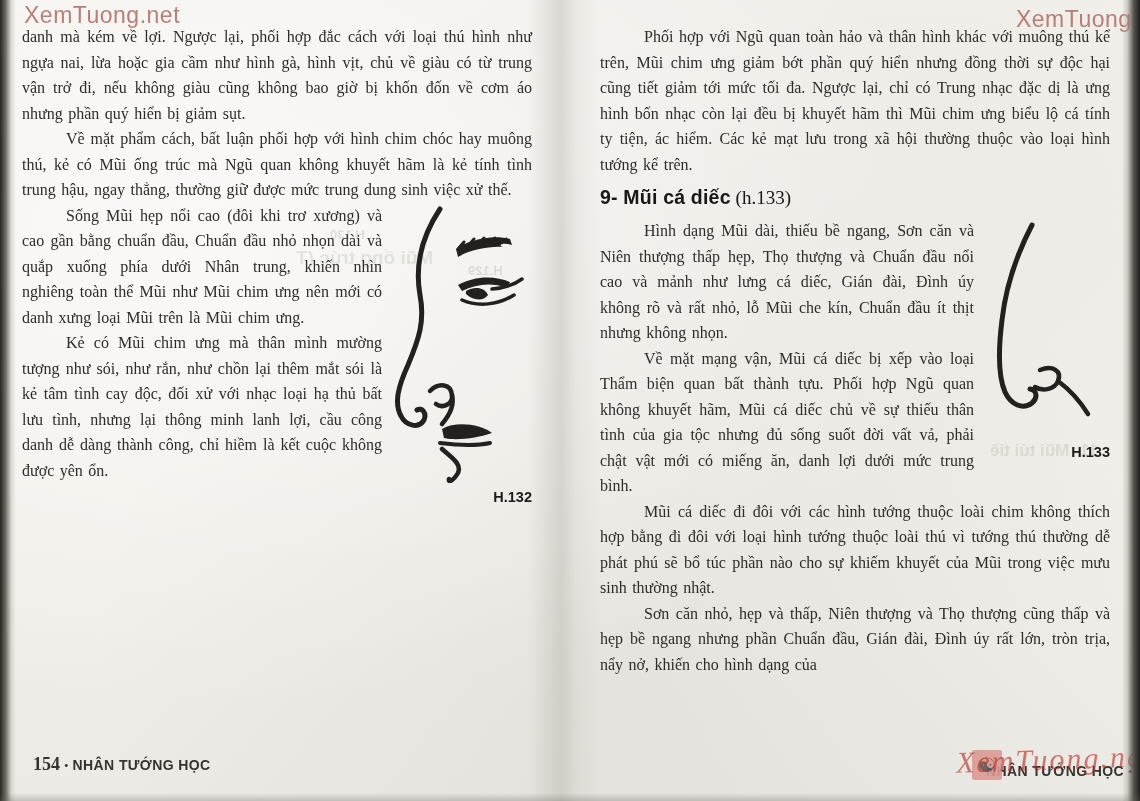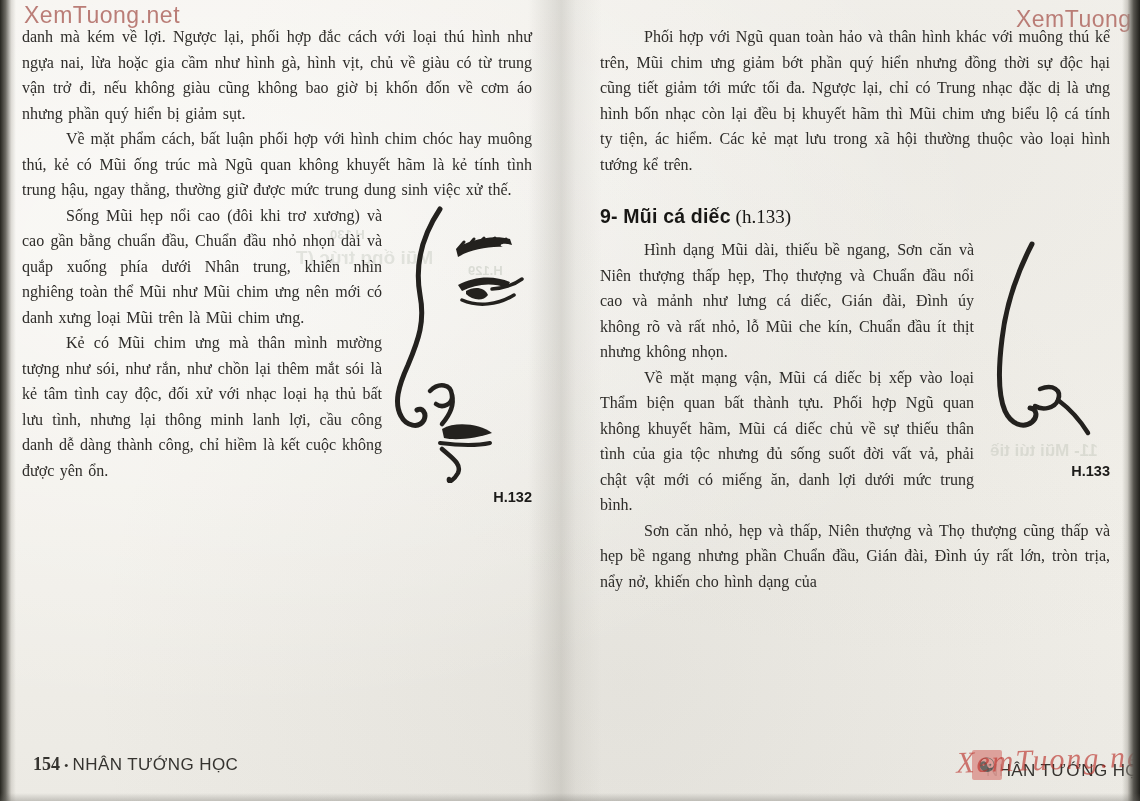--- a/index.html
+++ b/index.html
@@ -25,36 +25,36 @@
   #page-154{left:22px;}
   #page-155{left:600px;}
 
   .wm-top{position:absolute;font-family:"Liberation Sans",sans-serif;font-size:23px;
     color:rgba(182,118,112,0.95);letter-spacing:.5px;white-space:nowrap;}
   #wm-left{top:-22px;left:2px;}
   #wm-right{top:-18px;right:-62px;}
 
   .para{font-size:16px;line-height:25.5px;color:#2e2c29;text-align:justify;word-spacing:1.5px;margin:0;}
   .indent{text-indent:44px;}
-  .sec-h{margin:26px 0 7px 0;font-size:19.5px;line-height:26px;color:#181715;}
+  .sec-h{margin:7px 0 7px 0;font-size:19.5px;line-height:26px;color:#181715;}
   .hb{font-family:"Liberation Sans",sans-serif;font-weight:700;letter-spacing:.2px;}
   .href{font-family:"Liberation Serif",serif;font-weight:400;font-size:19px;}
   .ital{}
 
   .fig-right{float:right;text-align:right;}
   #fig-132{width:140px;height:302px;margin:2px 0 4px 10px;}
   #fig-133{width:126px;height:242px;margin:2px 0 4px 10px;}
   .fig-label{font-family:"Liberation Sans",sans-serif;font-weight:700;font-size:14.5px;color:#1c1b19;margin-top:2px;}
   .sketch{stroke:#23211e;fill:none;stroke-linecap:round;stroke-linejoin:round;}
 
   .footer{position:absolute;top:754px;white-space:nowrap;color:#35332f;}
   #footer-154{left:33px;}
   #footer-155{left:986px;}
   .pgnum{font-family:"Liberation Serif",serif;font-weight:700;font-size:18px;}
-  .ftitle{font-family:"Liberation Sans",sans-serif;font-weight:400;font-size:17px;letter-spacing:.4px;margin-top:36px;}
+  .ftitle{font-family:"Liberation Sans",sans-serif;font-weight:700;font-size:14px;letter-spacing:.4px;margin-top:36px;}
   .fdot{font-size:13px;padding:0 4px;}
   .logo-sq{position:absolute;left:-14px;top:-4px;width:30px;height:30px;background:#dc9a94;
     border-radius:2px;display:flex;align-items:center;justify-content:center;opacity:.9;}
   .logo-sq span{font-size:20px;color:#5d5a56;}
   #footer-155 .ftext{position:relative;display:inline-block;padding-top:6px;}
   .wm-script{position:absolute;left:-30px;top:-12px;width:220px;font-style:italic;font-size:30px;
     color:rgba(186,42,36,0.62);transform:rotate(-2deg);font-family:"Liberation Serif",serif;
     letter-spacing:2px;pointer-events:none;}
 
   .ghost{position:absolute;transform:scaleX(-1);color:#55664f;opacity:.13;filter:blur(.5px);
@@ -127,20 +127,21 @@
 
         <path d="M56 150 C69 145 78 151 74 161 C71 169 59 172 51 167" class="sketch" stroke-width="4.5"></path>
 
         <path d="M74 161 C86 170 96 181 104 194" class="sketch" stroke-width="4.5"></path>
       </svg>
       <div class="fig-label">H.133</div>
     </div>
 
     <p class="para indent">Hình dạng Mũi dài, thiếu bề ngang, Sơn căn và Niên thượng thấp hẹp, Thọ thượng và Chuẩn đầu nổi cao và mảnh như lưng cá diếc, Gián đài, Đình úy không rõ và rất nhỏ, lỗ Mũi che kín, Chuẩn đầu ít thịt nhưng không nhọn.</p>
     <p class="para indent">Về mặt mạng vận, Mũi cá diếc bị xếp vào loại Thẩm biện quan bất thành tựu. Phối hợp Ngũ quan không khuyết hãm, Mũi cá diếc chủ về sự thiếu thân tình của gia tộc nhưng đủ sống suốt đời vất vả, phải chật vật mới có miếng ăn, danh lợi dưới mức trung bình.</p>
+    <p class="para indent">Mũi cá diếc đi đôi với các hình tướng thuộc loài chim không thích hợp bằng đi đôi với loại hình tướng thuộc loài thú vì tướng thú thường dễ phát phú sẽ bổ túc phần nào cho sự khiếm khuyết của Mũi trong việc mưu sinh thường nhật.</p>
 
 
     <p class="para indent">Sơn căn nhỏ, hẹp và thấp, Niên thượng và Thọ thượng cũng thấp và hẹp bề ngang nhưng phần Chuẩn đầu, Gián đài, Đình úy rất lớn, tròn trịa, nẩy nở, khiến cho hình dạng của</p>
   </div>
 
   <div class="footer" id="footer-155">
     <span class="ftext">
       <span class="logo-sq">
           <span>☯</span>
         </span>

